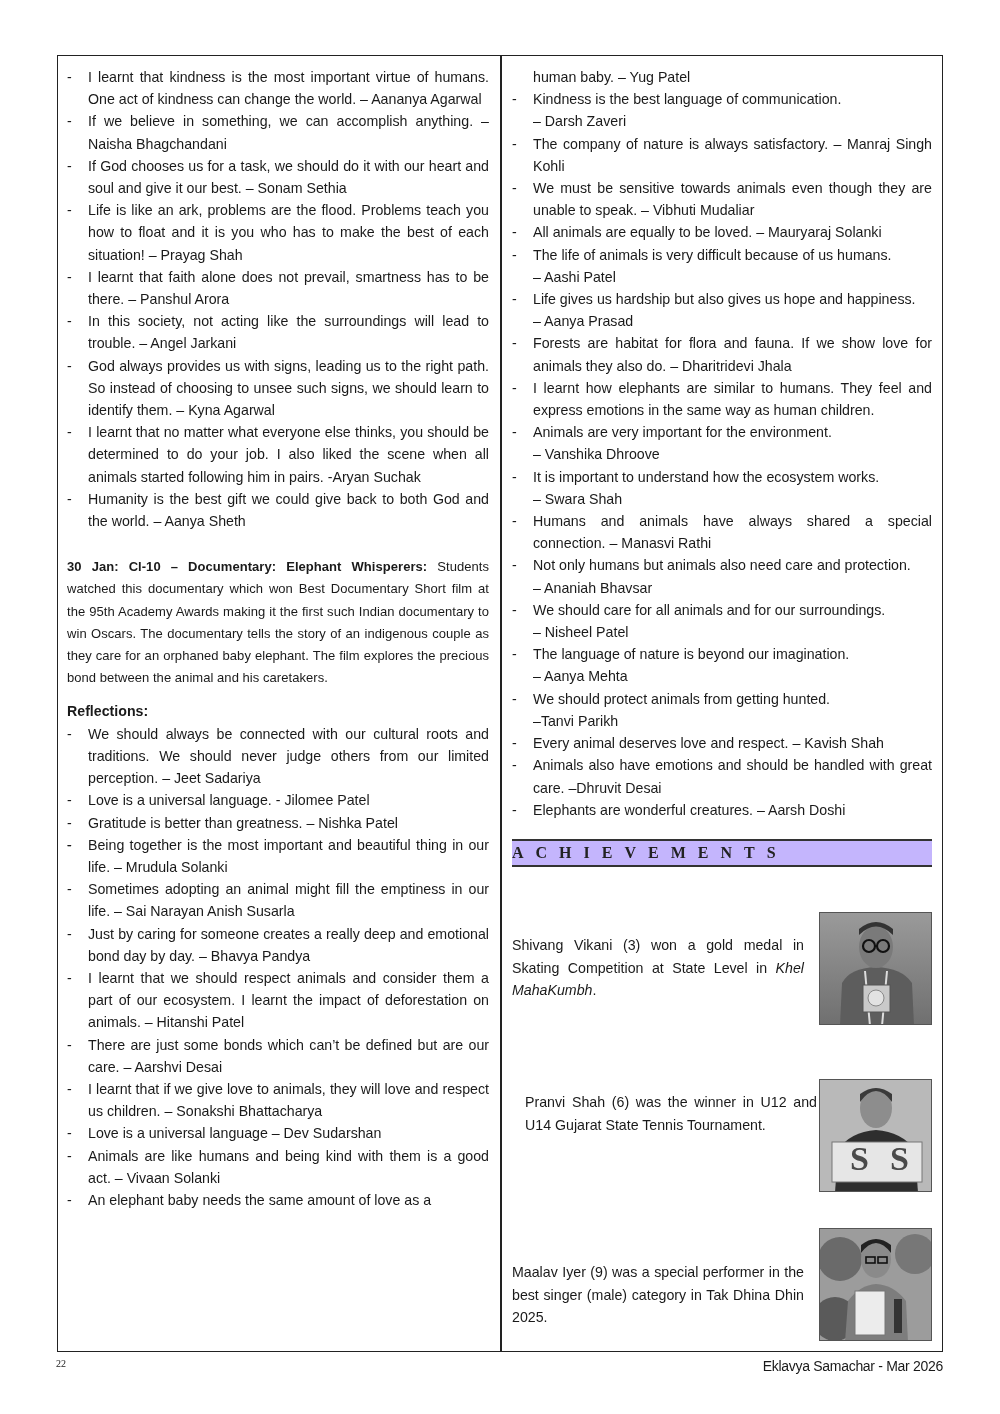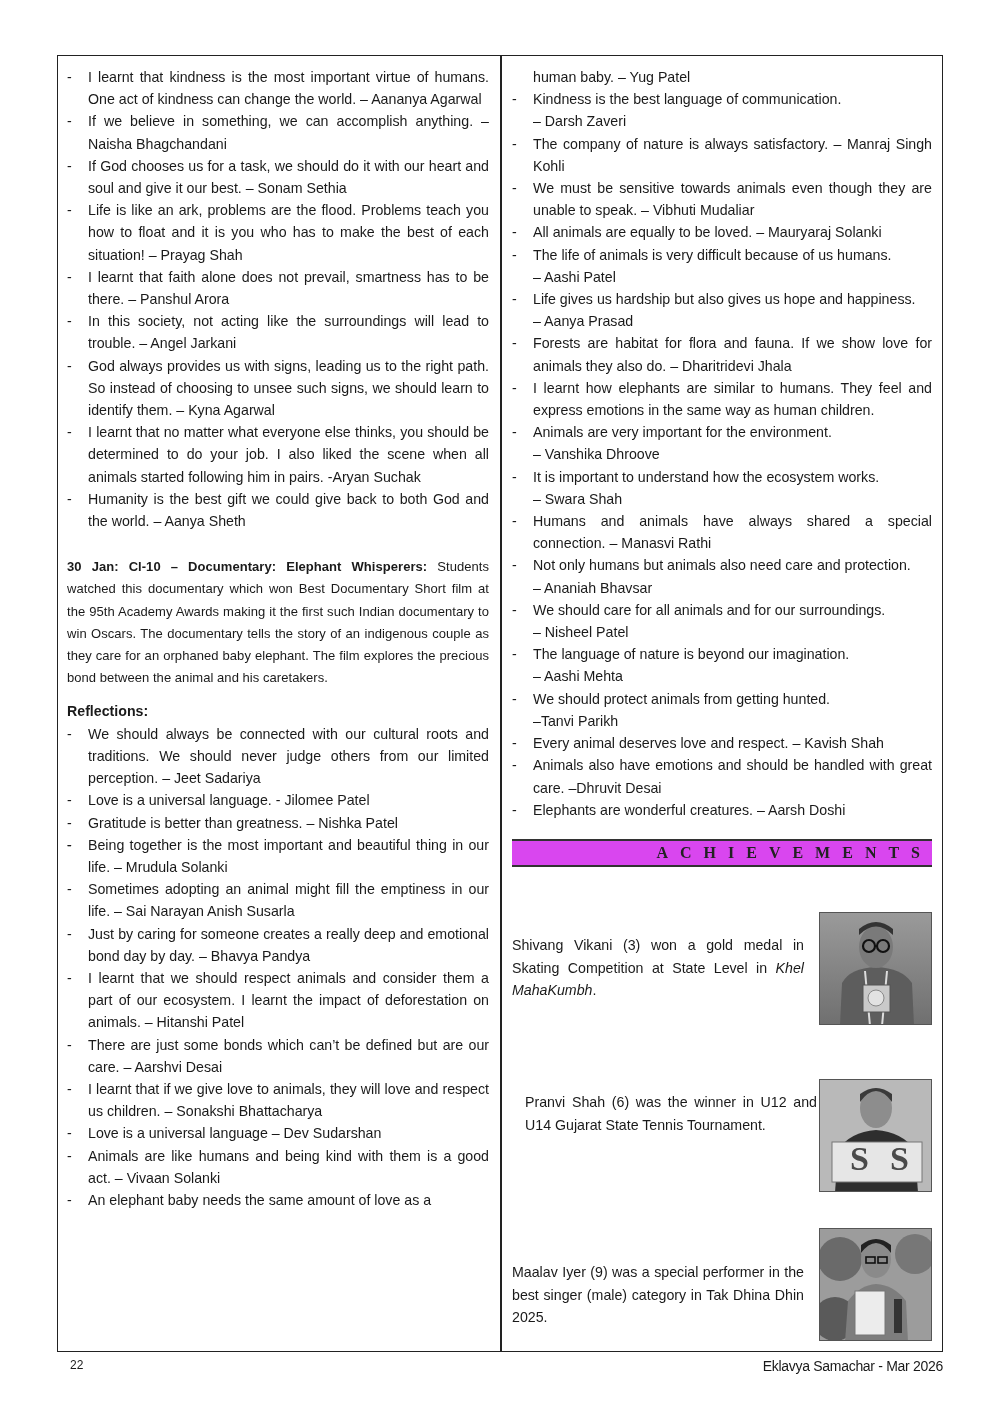--- a/index.html
+++ b/index.html
@@ -11,27 +11,27 @@
   .col { position:absolute; top:66px; font-size:14.2px; line-height:22.2px; }
   .col-left { left:67px; width:422px; }
   .col-right { left:512px; width:420px; }
   ul.ref { list-style:none; margin:0; padding:0; }
   ul.ref li { position:relative; padding-left:21px; text-align:justify; }
   ul.ref li .dash { position:absolute; left:0; top:0; }
   .col-left ul.ref li { padding-left:21px; }
   .sec-head { margin-top:24px; text-align:justify; font-size:13px; line-height:22.2px; letter-spacing:0.05px; }
   .sec-head b { font-weight:bold; }
   .refl-title { font-weight:bold; margin-top:11px; }
-  .ach-bar { margin-top:18px; background:#d946ef; border-top:2px solid #333; border-bottom:2px solid #333;
-             height:24px; line-height:24px; text-align:right; font-family:"Liberation Serif", serif;
+  .ach-bar { margin-top:18px; background:#c4b5fd; border-top:2px solid #333; border-bottom:2px solid #333;
+             height:24px; line-height:24px; text-align:left; font-family:"Liberation Serif", serif;
              font-weight:bold; font-size:16px; letter-spacing:12px; color:#222; }
   .ach { position:absolute; left:512px; width:420px; }
   .ach-text { position:absolute; left:0; width:292px; font-size:14.2px; line-height:22.5px; text-align:justify; }
   .ach-photo { position:absolute; right:0; width:113px; height:113px; border:1px solid #555; box-sizing:border-box; overflow:hidden; }
-  .footer-num { position:absolute; left:70px; top:1358px; font-size:12px; font-family:Liberation Sans, sans-serif; }
+  .footer-num { position:absolute; left:56px; top:1358px; font-size:10px; font-family:Liberation Serif, serif; }
   .footer-title { position:absolute; right:57px; top:1358px; font-size:14px; letter-spacing:-0.3px; }
 </style>
 </head>
 <body>
 
 <div class="frame"></div>
 <div class="divider"></div>
 
 <div class="col col-left">
   <ul class="ref" id="list-intro">
@@ -78,21 +78,21 @@
       <li><span class="dash">-</span><span>All animals are equally to be loved. – Mauryaraj Solanki</span></li>
       <li><span class="dash">-</span><span>The life of animals is very difficult because of us humans.</span><div>– Aashi Patel</div></li>
       <li><span class="dash">-</span><span>Life gives us hardship but also gives us hope and happiness.</span><div>– Aanya Prasad</div></li>
       <li><span class="dash">-</span><span>Forests are habitat for flora and fauna. If we show love for animals they also do. – Dharitridevi Jhala</span></li>
       <li><span class="dash">-</span><span>I learnt how elephants are similar to humans. They feel and express emotions in the same way as human children.</span></li>
       <li><span class="dash">-</span><span>Animals are very important for the environment.</span><div>– Vanshika Dhroove</div></li>
       <li><span class="dash">-</span><span>It is important to understand how the ecosystem works.</span><div>– Swara Shah</div></li>
       <li><span class="dash">-</span><span>Humans and animals have always shared a special connection. – Manasvi Rathi</span></li>
       <li><span class="dash">-</span><span>Not only humans but animals also need care and protection.</span><div>– Ananiah Bhavsar</div></li>
       <li><span class="dash">-</span><span>We should care for all animals and for our surroundings.</span><div>– Nisheel Patel</div></li>
-      <li><span class="dash">-</span><span>The language of nature is beyond our imagination.</span><div>– Aashi Mehta</div></li>
+      <li><span class="dash">-</span><span>The language of nature is beyond our imagination.</span><div>– Aanya Mehta</div></li>
       <li><span class="dash">-</span><span>We should protect animals from getting hunted.</span><div>–Tanvi Parikh</div></li>
       <li><span class="dash">-</span><span>Every animal deserves love and respect. – Kavish Shah</span></li>
       <li><span class="dash">-</span><span>Animals also have emotions and should be handled with great care. –Dhruvit Desai</span></li>
       <li><span class="dash">-</span><span>Elephants are wonderful creatures. – Aarsh Doshi</span></li>
     </ul>
 
   <div class="ach-bar">ACHIEVEMENTS</div>
 </div>
 
 <div class="ach" style="top:912px; height:116px;">

